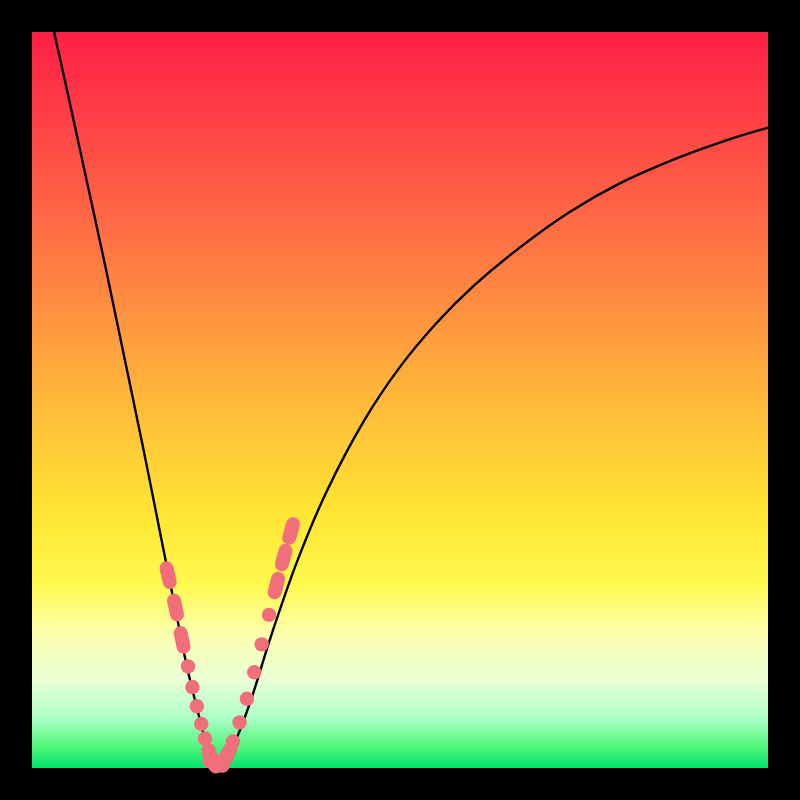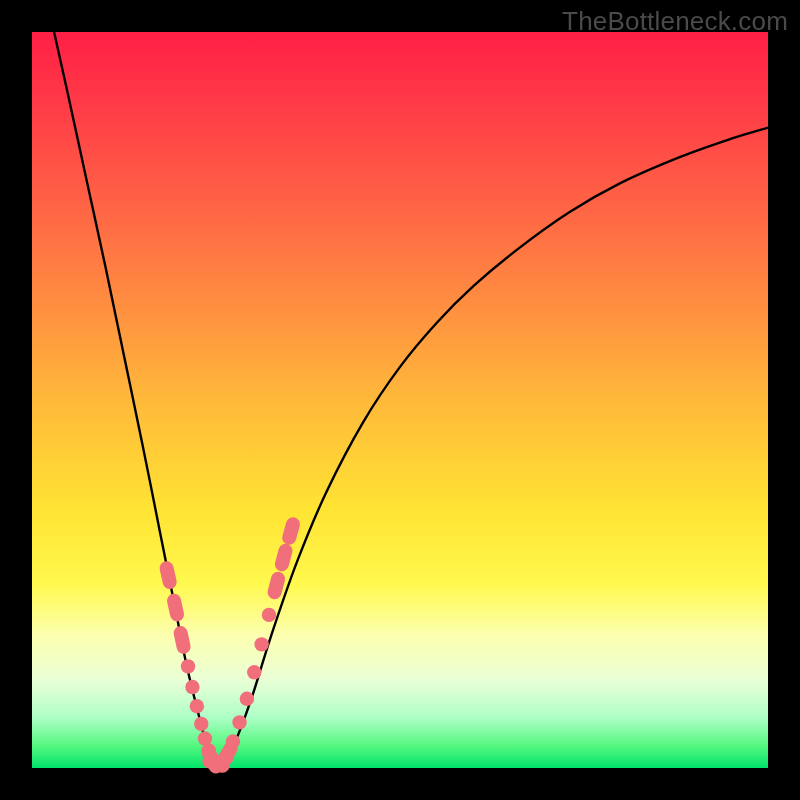--- a/index.html
+++ b/index.html
@@ -87,14 +87,13 @@
           <circle cx="214.91" cy="666.82" r="7.2" class="point" fill="#f06f7a"></circle>
           <circle cx="222.27" cy="640.32" r="7.2" class="point" fill="#f06f7a"></circle>
           <circle cx="229.63" cy="612.35" r="7.2" class="point" fill="#f06f7a"></circle>
           <circle cx="236.99" cy="582.91" r="7.2" class="point" fill="#f06f7a"></circle>
           <rect x="230.35" y="546.47" width="28" height="14" rx="7" transform="rotate(-75.6 244.35 553.47)" class="point" fill="#f06f7a"></rect>
           <rect x="237.71" y="518.50" width="28" height="14" rx="7" transform="rotate(-74.9 251.71 525.50)" class="point" fill="#f06f7a"></rect>
           <rect x="245.07" y="492.01" width="28" height="14" rx="7" transform="rotate(-74.5 259.07 499.01)" class="point" fill="#f06f7a"></rect>
         </g>
     </svg>
   </div>
-  <div class="watermark">TheBottleneck.com</div>
 </div>
 
 </body></html>

